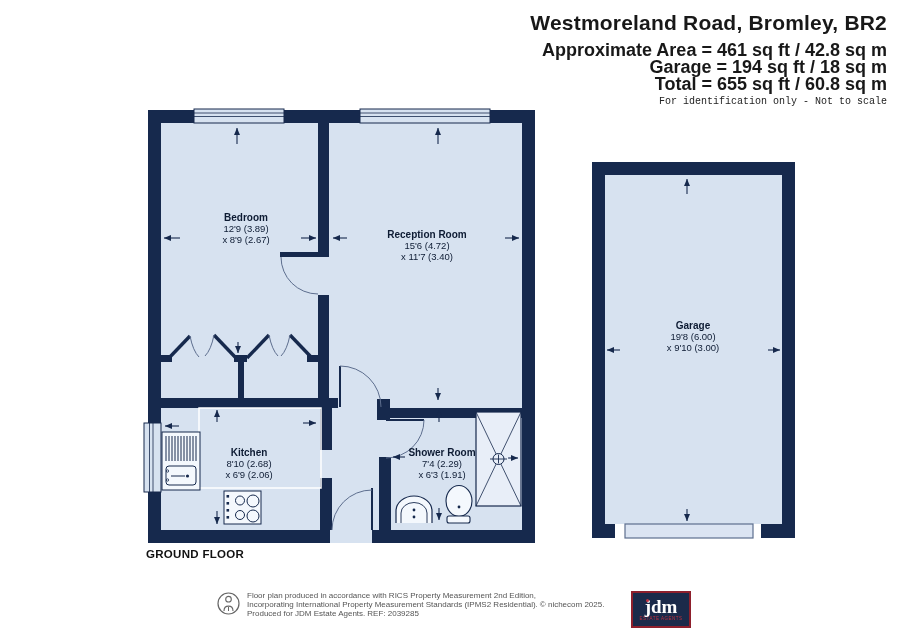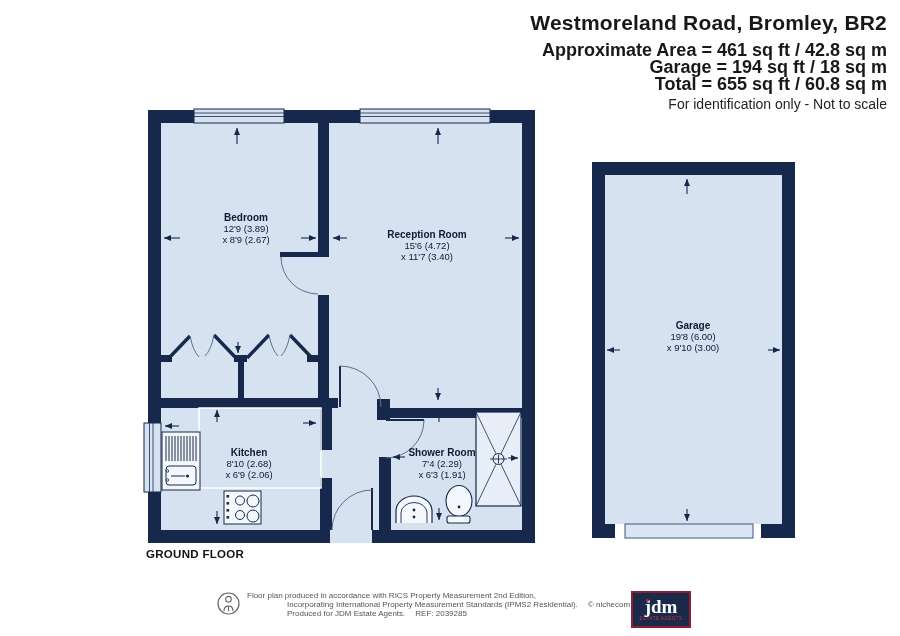--- a/index.html
+++ b/index.html
@@ -5,35 +5,35 @@
   html,body{margin:0;padding:0;background:#ffffff;}
   .canvas{position:relative;width:900px;height:636px;background:#ffffff;overflow:hidden;
           font-family:"Liberation Sans", sans-serif;}
   .plan-svg{position:absolute;left:0;top:0;}
 
   
   .hdr{position:absolute;top:11px;right:13px;text-align:right;color:#181818;}
   .hdr-title{font-size:21px;font-weight:bold;letter-spacing:.2px;}
   .hdr-lines{margin-top:7px;}
   .hdr-line{font-size:18px;line-height:17px;font-weight:bold;}
-  .hdr-note{margin-top:3px;font-size:14px;color:#222;}
+  .hdr-note{margin-top:3px;font-size:10px;color:#222;font-family:Liberation Mono, monospace;}
 
   
   .room-label{position:absolute;transform:translateX(-50%);text-align:center;
               color:#0d1b33;white-space:nowrap;line-height:11px;}
   .rl-name{font-size:10px;font-weight:bold;display:block;}
   .rl-dim{font-size:9.5px;display:block;}
 
   .floor-label{position:absolute;left:146px;top:548px;font-size:11.5px;font-weight:bold;
                color:#111;letter-spacing:.3px;}
 
   
   .ftr-icon{position:absolute;left:217px;top:591px;}
   .ftr-text{position:absolute;left:247px;top:592px;font-size:8px;line-height:8.8px;color:#555;}
-  .ftr-row{display:flex;gap:10px;margin-left:40px;}
+  .ftr-row{display:flex;gap:2px;}
   .jdm{position:absolute;left:631px;top:591px;width:60px;height:37px;box-sizing:border-box;
        background:#1b2a4a;border:2px solid #8e1f2c;display:flex;flex-direction:column;
        align-items:center;justify-content:center;}
   .jdm-word{font-family:"Liberation Serif", serif;font-weight:bold;font-size:19px;line-height:17px;
             color:#ffffff;position:relative;}
   .jdm-dot{position:absolute;left:1.5px;top:.5px;width:3px;height:3px;border-radius:50%;background:#c13040;}
   .jdm-sub{font-size:4.5px;letter-spacing:.5px;color:#c0303f;margin-top:1px;}
 </style>
 </head>
 <body>

